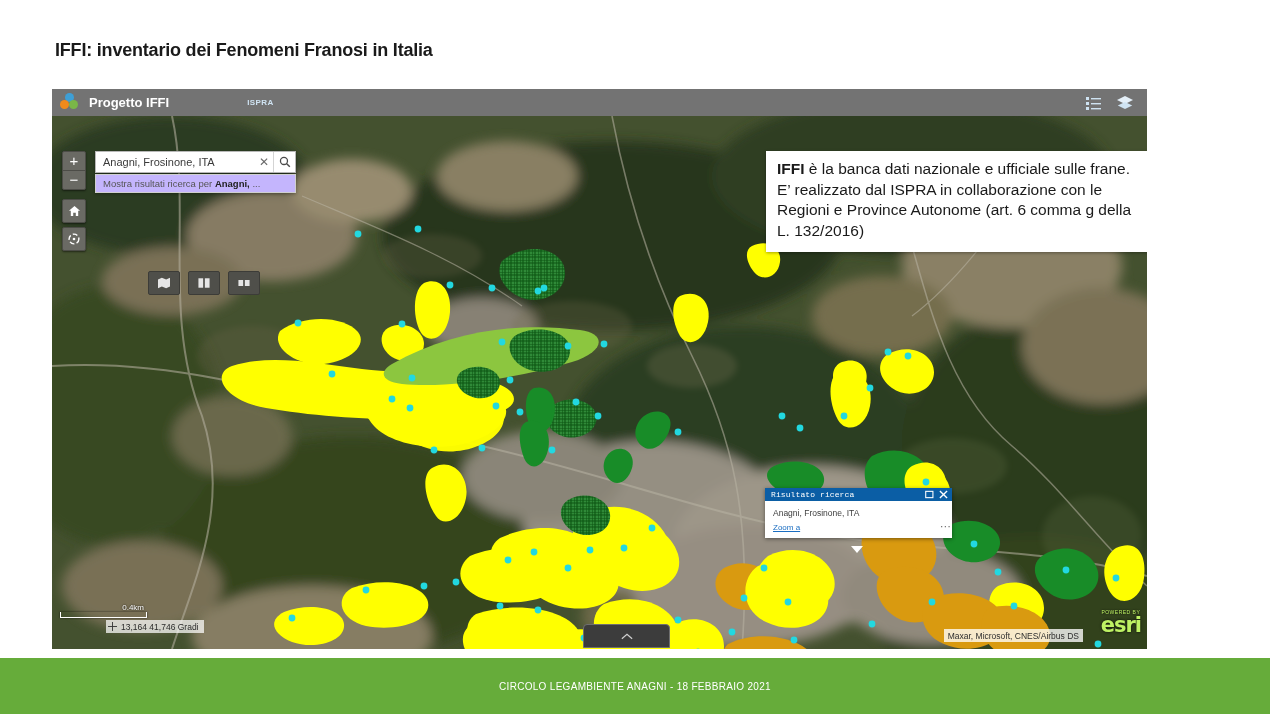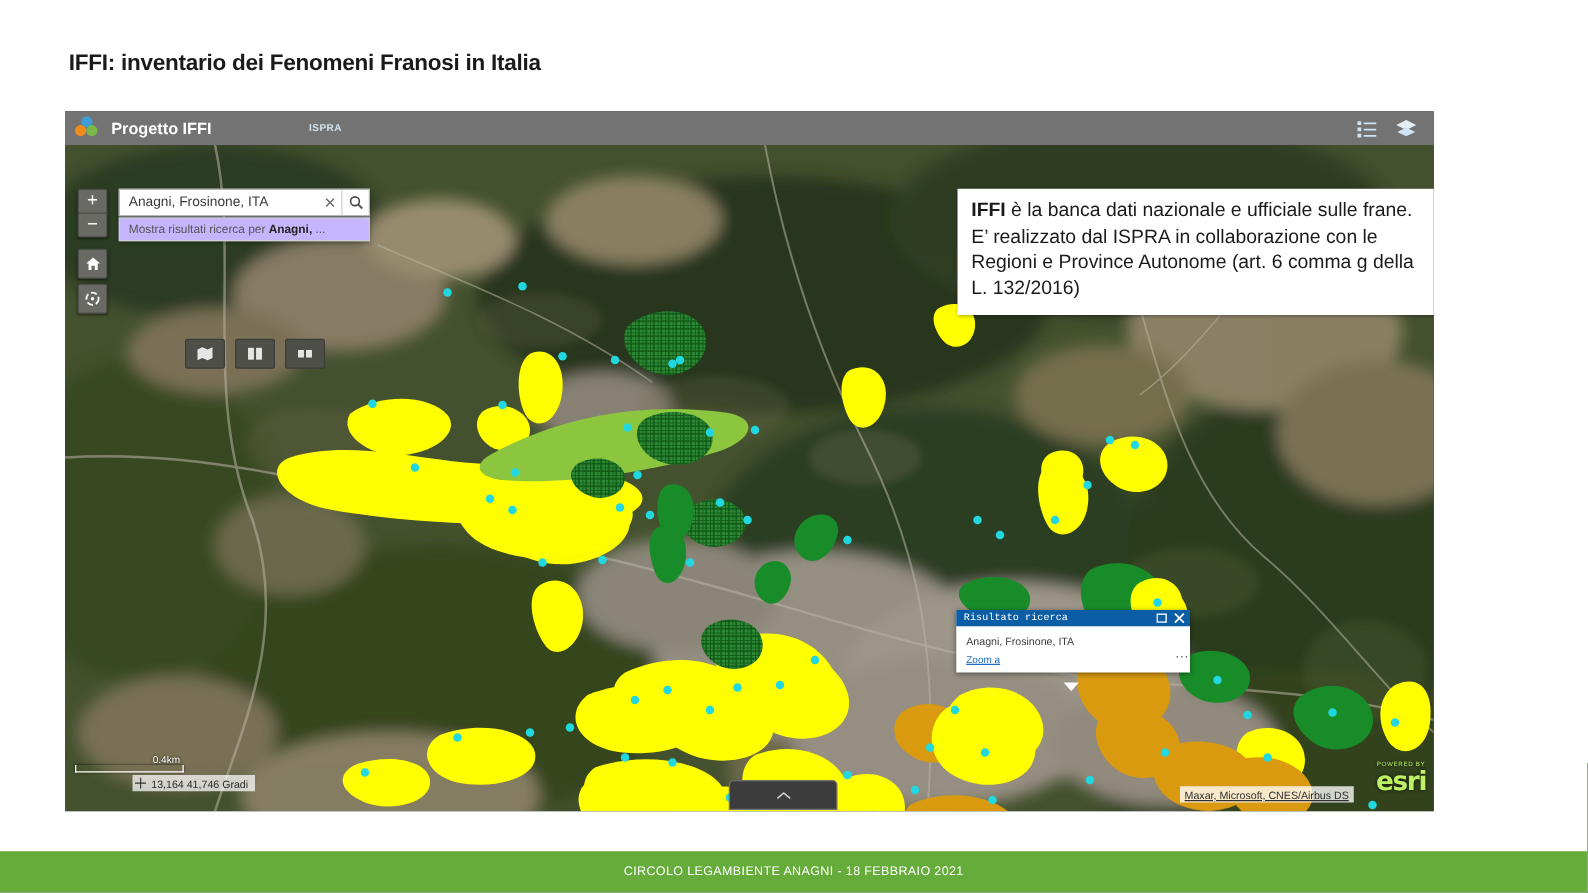--- a/index.html
+++ b/index.html
@@ -144,33 +144,33 @@
     box-shadow:0 0 2px rgba(0,0,0,.8);
   }
   .coords{
     position:absolute;left:8px;top:504px;z-index:24;height:13px;
     background:rgba(255,255,255,.72);display:flex;align-items:center;
     padding:0 5px 0 2px;font-size:8.5px;color:#2b2b2b;gap:4px;margin-left:46px;
   }
   .attrib{
     position:absolute;right:64px;top:513px;z-index:24;height:13px;
     background:rgba(255,255,255,.78);display:flex;align-items:center;
-    padding:0 4px;font-size:8.5px;color:#2e2e2e;white-space:nowrap;text-decoration:underline;
+    padding:0 4px;font-size:8.5px;color:#2e2e2e;white-space:nowrap;
   }
   .esri{
     position:absolute;right:6px;top:493px;z-index:24;text-align:center;color:#bef264;
   }
   .esri .pw{font-size:5px;letter-spacing:.5px;text-shadow:0 0 2px #000;}
   .esri .wm{
     font-size:21px;font-weight:bold;letter-spacing:-1px;line-height:20px;
     text-shadow:0 0 3px rgba(0,0,0,.8);font-family:"DejaVu Sans",sans-serif;
   }
   
   .footer{
-    position:absolute;left:0;bottom:0;width:1270px;height:33px;background:#66ac3a;
+    position:absolute;left:0;bottom:0;width:1270px;height:56px;background:#66ac3a;
     display:flex;align-items:center;justify-content:center;
   }
   .footer span{
     color:#fff;font-size:10px;letter-spacing:.3px;
   }
 </style>
 </head>
 <body>
 
 <div class="slide-title">IFFI: inventario dei Fenomeni Franosi in Italia</div>

